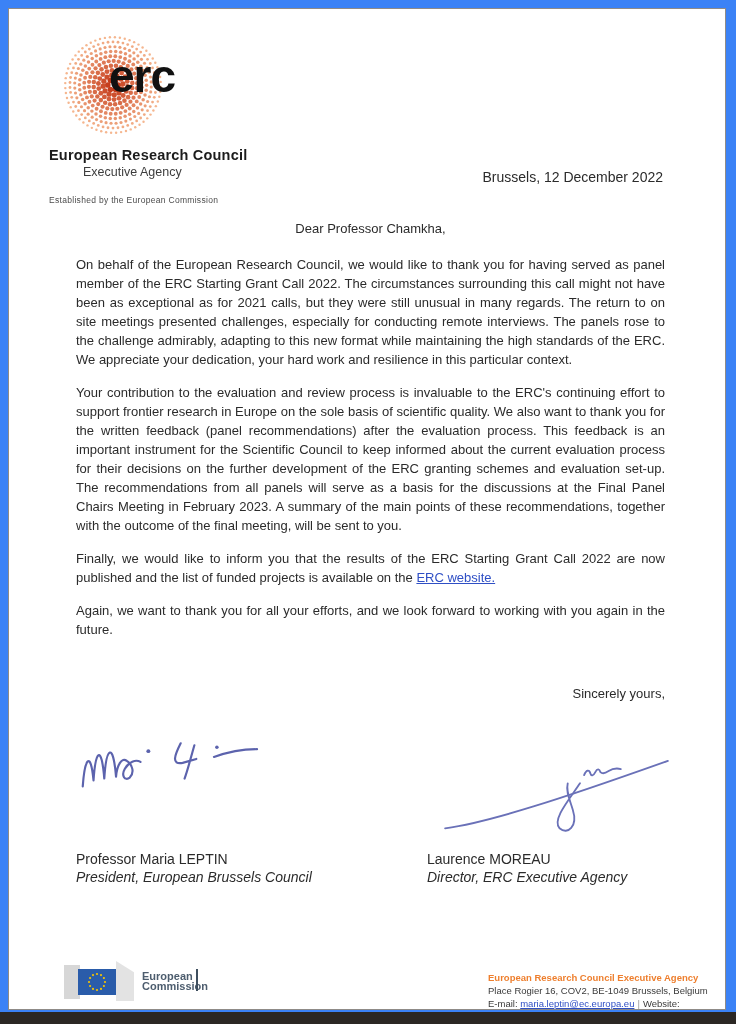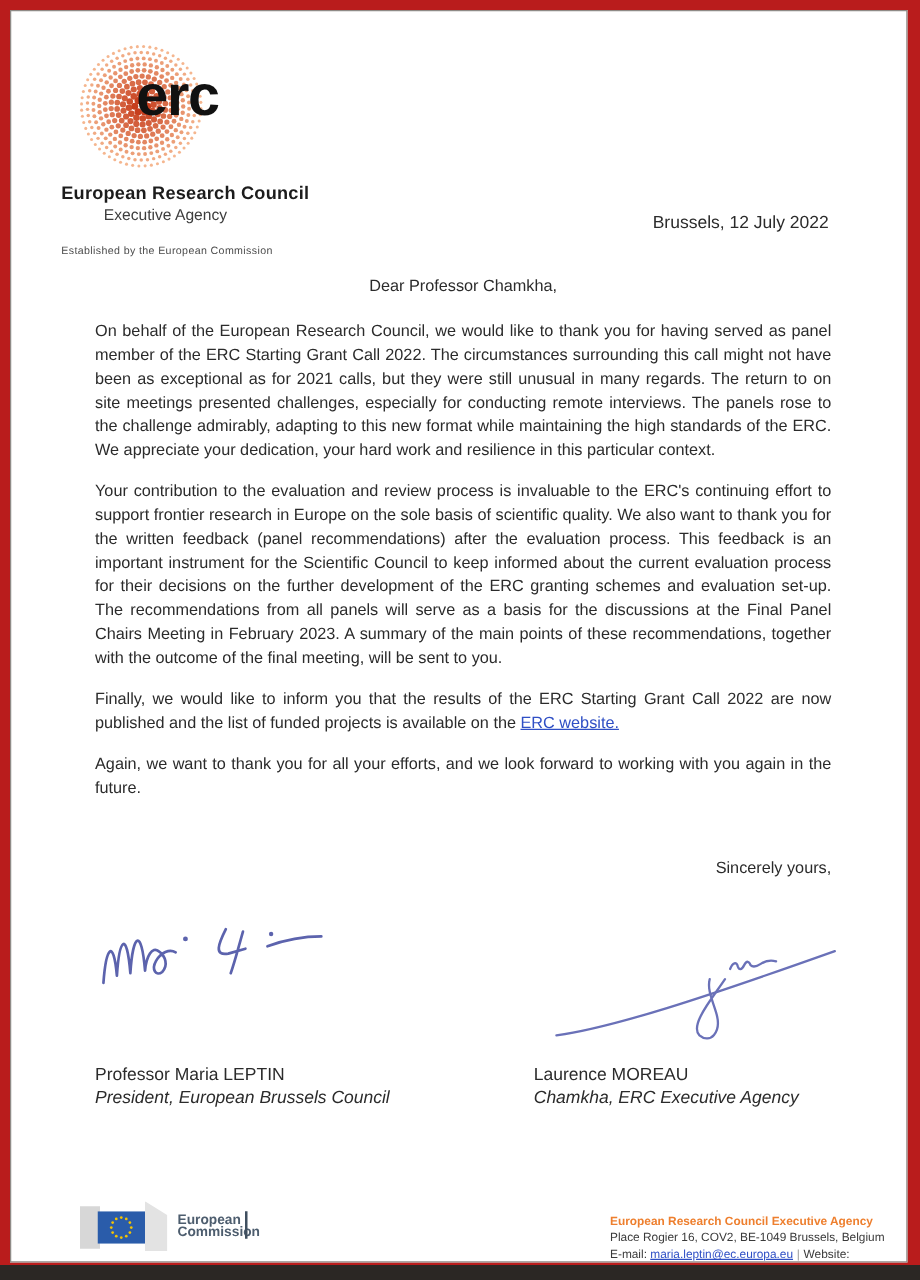--- a/index.html
+++ b/index.html
@@ -1,17 +1,17 @@
 <!DOCTYPE html>
 <html><head>
 <meta charset="utf-8">
 <style>
   html,body{margin:0;padding:0;width:736px;height:1024px;overflow:hidden;
     font-family:"Liberation Sans", sans-serif;background:#b3aeaa;}
-  .frame{position:relative;width:736px;height:1024px;background:#b91c1c;}
+  .frame{position:relative;width:736px;height:1024px;background:#3b82f6;}
   .frame .bottom-strip{position:absolute;left:0;bottom:0;width:736px;height:12px;background:#2b2724;}
   .page{position:absolute;left:8px;top:8px;width:718px;height:1002px;background:#ffffff;
     border:1px solid #8f8b87;box-sizing:border-box;}
   
   .letterhead{position:absolute;left:40px;top:22px;width:220px;}
   .logo-wrap{position:relative;width:200px;height:112px;}
   .logo-dots{position:absolute;left:12px;top:2px;width:104px;height:104px;}
   .logo-erc{position:absolute;left:60px;top:22px;font-size:46px;font-weight:bold;
     color:#111;letter-spacing:-1px;line-height:1;}
   .org-name{font-size:14.5px;font-weight:bold;color:#1c1c1c;margin-top:4px;letter-spacing:.2px;}
@@ -390,21 +390,21 @@
             <circle cx="5.47" cy="38.68" r="1.17" fill="rgb(242,158,106)" opacity="0.75"></circle>
             <circle cx="6.89" cy="34.08" r="1.17" fill="rgb(242,158,106)" opacity="0.75"></circle>
           </svg>
         <div class="logo-erc">erc</div>
       </div>
       <div class="org-name">European Research Council</div>
       <div class="org-unit">Executive Agency</div>
       <div class="established">Established by the European Commission</div>
     </div>
 
-    <div class="dateline">Brussels, 12 July 2022</div>
+    <div class="dateline">Brussels, 12 December 2022</div>
 
     <div class="letterbody">
       <p class="salutation">Dear Professor Chamkha,</p>
       <p>On behalf of the European Research Council, we would like to thank you for having served as panel member of the ERC Starting Grant Call 2022. The circumstances surrounding this call might not have been as exceptional as for 2021 calls, but they were still unusual in many regards. The return to on site meetings presented challenges, especially for conducting remote interviews. The panels rose to the challenge admirably, adapting to this new format while maintaining the high standards of the ERC. We appreciate your dedication, your hard work and resilience in this particular context.</p>
       <p>Your contribution to the evaluation and review process is invaluable to the ERC's continuing effort to support frontier research in Europe on the sole basis of scientific quality. We also want to thank you for the written feedback (panel recommendations) after the evaluation process. This feedback is an important instrument for the Scientific Council to keep informed about the current evaluation process for their decisions on the further development of the ERC granting schemes and evaluation set-up. The recommendations from all panels will serve as a basis for the discussions at the Final Panel Chairs Meeting in February 2023. A summary of the main points of these recommendations, together with the outcome of the final meeting, will be sent to you.</p>
       <p><span>Finally, we would like to inform you that the results of the ERC Starting Grant Call 2022 are now published and the list of funded projects is available on the </span><a class="doc-link" href="#">ERC website.</a></p>
       <p>Again, we want to thank you for all your efforts, and we look forward to working with you again in the future.</p>
       <p class="closing">Sincerely yours,</p>
     </div>
 
@@ -426,21 +426,21 @@
       </svg>
     </div>
 
     <div class="signers">
       <div class="signer col-left">
         <div>Professor Maria LEPTIN</div>
         <div class="title">President, European Brussels Council</div>
       </div>
       <div class="signer">
         <div>Laurence MOREAU</div>
-        <div class="title">Chamkha, ERC Executive Agency</div>
+        <div class="title">Director, ERC Executive Agency</div>
       </div>
     </div>
 
     <div class="ec-logo">
       <div class="ec-backdrop"></div>
       <div class="ec-backdrop2"></div>
       <svg class="ec-flag" viewBox="0 0 38 26">
         <rect x="0" y="0" width="38" height="26" fill="#2a5caa"></rect>
         <g fill="#f5c400">
           <circle cx="19" cy="5" r="1.1"></circle>

